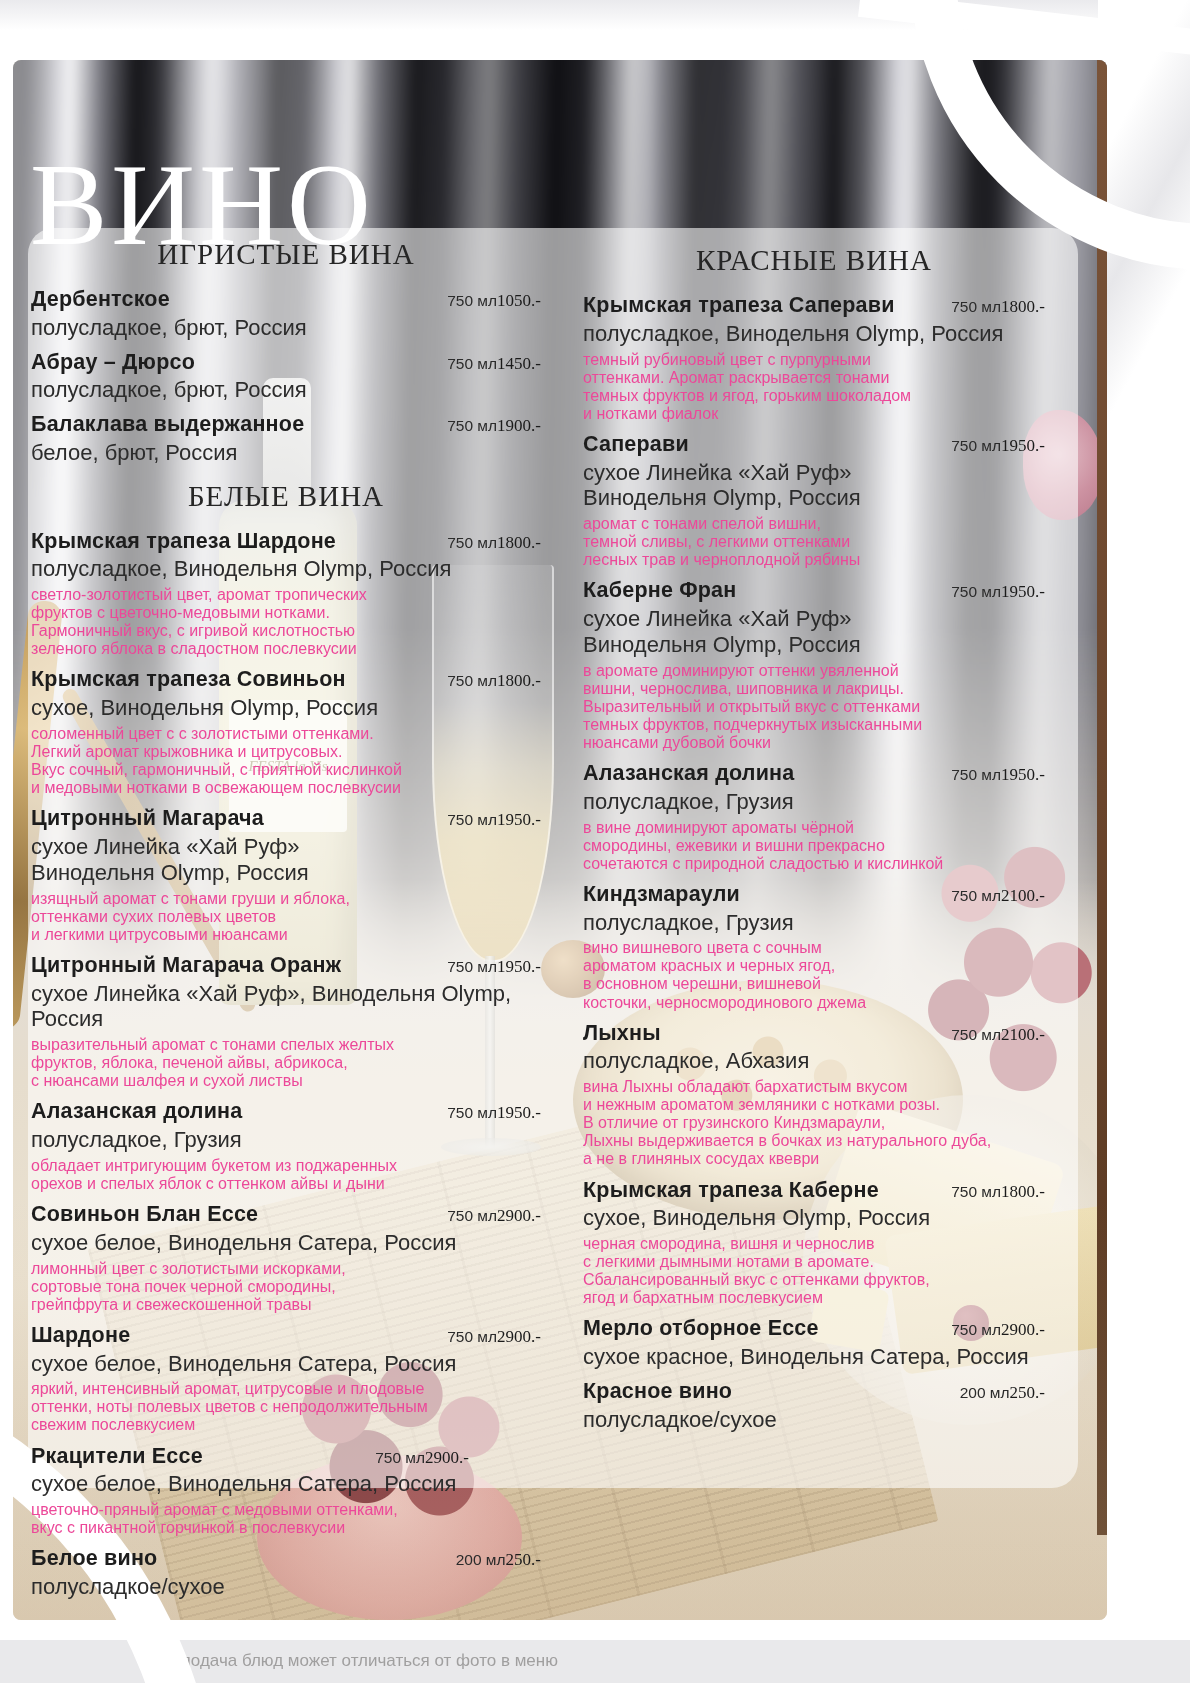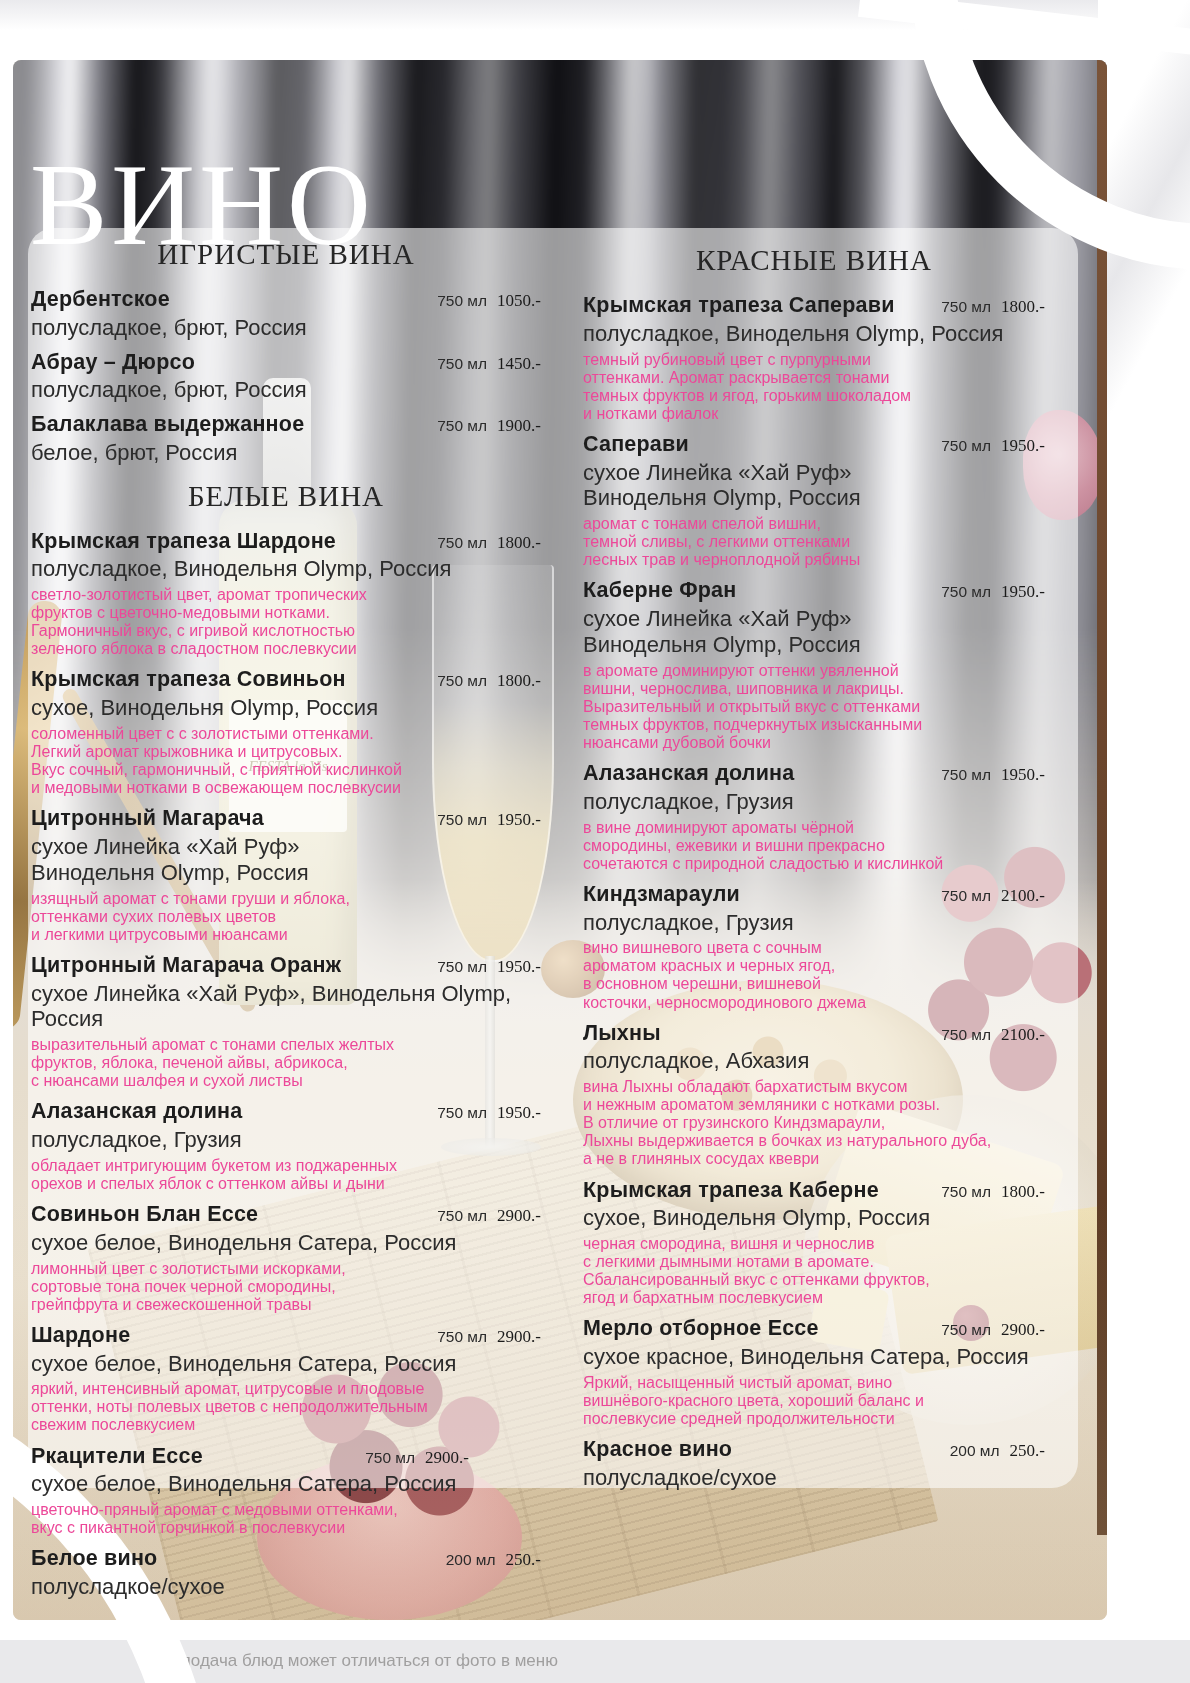--- a/index.html
+++ b/index.html
@@ -112,21 +112,21 @@
   
   .col{position:absolute;z-index:6}
   .col-left{left:31px;top:234px;width:510px}
   .col-right{left:583px;top:240px;width:462px}
   .section-title{font-family:"Liberation Serif","DejaVu Serif",serif;font-size:29px;color:#262626;
     text-align:center;letter-spacing:1px;margin:4px 0 16px;font-weight:500}
   .section + .section .section-title{margin-top:14px}
   .item{margin-bottom:9px}
   .row{display:flex;align-items:baseline}
   .iname{font-weight:700;font-size:21.5px;color:#1d1d1d;letter-spacing:.2px;line-height:1.2}
-  .pricewrap{margin-left:auto;display:flex;align-items:baseline;gap:10px;white-space:nowrap;padding-left:8px}
+  .pricewrap{margin-left:auto;display:flex;align-items:baseline;white-space:nowrap;padding-left:8px}
   .size{font-size:15.5px;color:#2b2b2b}
   .price{font-family:"Liberation Serif","DejaVu Serif",serif;font-size:17px;color:#1b1b1b}
   .sub{font-size:22px;color:#2c2c2c;line-height:1.17;margin-top:2px;white-space:pre-line}
   .desc{font-size:16px;color:#ec4899;line-height:1.13;margin-top:4px;white-space:pre-line}
   .item.shift .pricewrap{margin-right:72px}
 
   
   .footer{position:absolute;left:0;right:0;bottom:0;height:43px;background:#e9e9eb;z-index:3}
   .footer-note{position:absolute;left:175px;top:11px;font-size:17px;color:#a09f9f}
 </style>
@@ -464,23 +464,20 @@
 
   <div class="item">
     <div class="row">
       <span class="iname">Мерло отборное Ессе</span>
       <span class="pricewrap">
         <span class="size">750 мл</span>
         <span class="price">2900.-</span>
       </span>
     </div>
     <div class="sub">сухое красное, Винодельня Сатера, Россия</div>
-    <div class="desc">Яркий, насыщенный чистый аромат, вино
-вишнёвого-красного цвета, хороший баланс и
-послевкусие средней продолжительности</div>
   </div>
 
   <div class="item">
     <div class="row">
       <span class="iname">Красное вино</span>
       <span class="pricewrap">
         <span class="size">200 мл</span>
         <span class="price">250.-</span>
       </span>
     </div>

